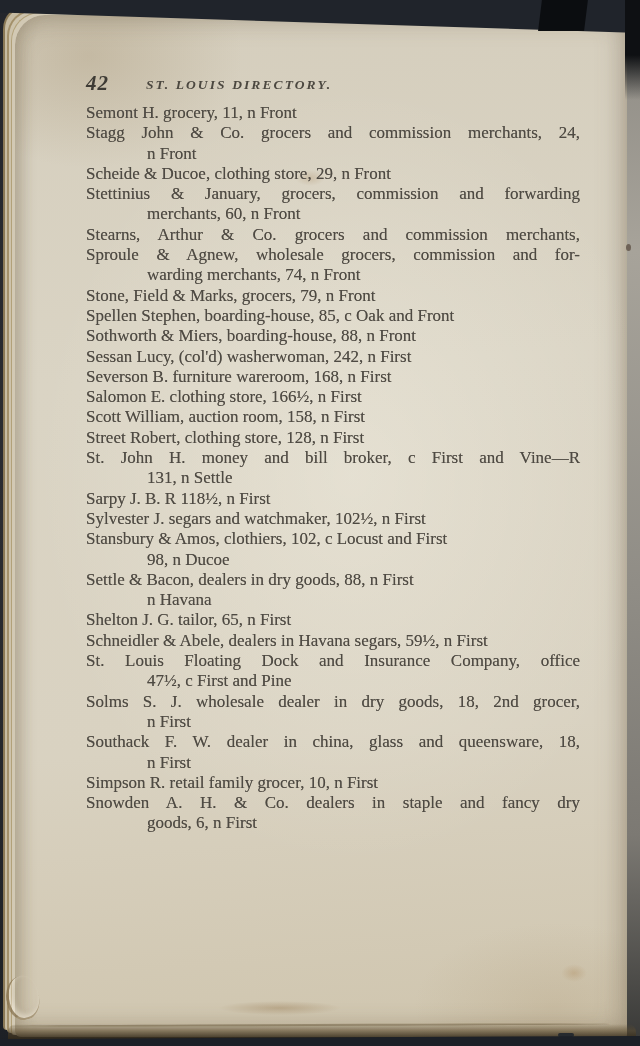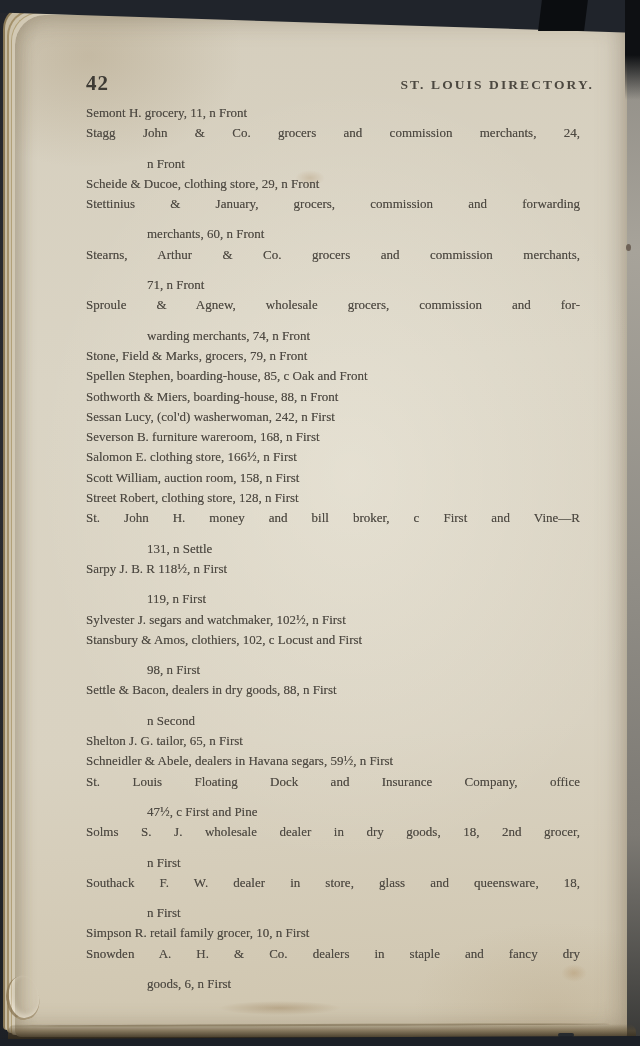--- a/index.html
+++ b/index.html
@@ -32,32 +32,32 @@
       inset 0 -14px 20px rgba(105,88,58,0.22);
   }
   .stain{position:absolute;border-radius:50%;pointer-events:none;}
   .stain-a{left:280px;top:155px;width:30px;height:16px;background:radial-gradient(rgba(150,110,60,0.22),transparent 70%);}
   .stain-b{left:205px;bottom:22px;width:120px;height:14px;background:radial-gradient(rgba(130,95,50,0.30),transparent 72%);}
   .stain-c{right:40px;bottom:55px;width:26px;height:18px;background:radial-gradient(rgba(160,115,60,0.25),transparent 70%);}
   .speck{position:absolute;background:#55493a;border-radius:50%;}
   .speck-a{right:9px;top:244px;width:5px;height:7px;background:#6e6257;}
   .speck-b{right:66px;bottom:9px;width:16px;height:4px;background:#262a2e;border-radius:2px;}
   
-  .page-header{position:absolute;left:86px;right:46px;top:71px;height:26px;color:#45413a;}
+  .page-header{position:absolute;left:86px;right:53px;top:71px;height:26px;color:#45413a;font-style:italic;}
   .page-num{position:absolute;left:0;top:0;font-size:21px;font-weight:700;letter-spacing:1px;color:#3e3b35;}
-  .page-title{position:absolute;left:60px;right:0;top:6px;text-align:right;
+  .page-title{position:absolute;left:60px;right:0;top:6px;text-align:left;
     font-size:13.5px;font-weight:600;letter-spacing:2.1px;color:#4c4840;}
   
   .entries{
     position:absolute;left:86px;top:103px;width:494px;
-    font-size:13px;line-height:20.3px;color:#4e4a43;
+    font-size:17px;line-height:20.3px;color:#4e4a43;
     text-shadow:0 0 0.6px rgba(74,68,58,0.55);
   }
   .line{white-space:nowrap;}
-  .line.cont{padding-left:61px;margin-top:10px;}
+  .line.cont{padding-left:61px;}
   .line.just{text-align:justify;text-align-last:justify;white-space:normal;}
   
   .top-bar{position:absolute;left:0;top:0;right:0;height:33px;background:#20242b;
     clip-path:polygon(0 0,100% 0,100% 100%,0 38%);}
   .top-tab{position:absolute;left:540px;top:0;width:46px;height:31px;background:#0b0d10;
     transform:skewX(-7deg);}
   .top-right-dark{position:absolute;right:0;top:0;width:15px;height:100px;
     background:linear-gradient(180deg,#0e1013 55%,rgba(14,16,19,0));}
   .right-strip{position:absolute;right:0;top:30px;bottom:9px;width:13px;
     background:linear-gradient(180deg,#8f8c85 0%,#a7a39a 22%,#908d86 55%,#7c7973 80%,#3a3a38 100%);}
@@ -96,47 +96,45 @@
   </div>
 
   <div class="entries">
       <div class="line">Semont H. grocery, 11, n Front</div>
       <div class="line just">Stagg John &amp; Co. grocers and commission merchants, 24,</div>
       <div class="line cont">n Front</div>
       <div class="line">Scheide &amp; Ducoe, clothing store, 29, n Front</div>
       <div class="line just">Stettinius &amp; January, grocers, commission and forwarding</div>
       <div class="line cont">merchants, 60, n Front</div>
       <div class="line just">Stearns, Arthur &amp; Co. grocers and commission merchants,</div>
-      <div class="line cont">71, n Front</div>
       <div class="line just">Sproule &amp; Agnew, wholesale grocers, commission and for-</div>
       <div class="line cont">warding merchants, 74, n Front</div>
       <div class="line">Stone, Field &amp; Marks, grocers, 79, n Front</div>
       <div class="line">Spellen Stephen, boarding-house, 85, c Oak and Front</div>
       <div class="line">Sothworth &amp; Miers, boarding-house, 88, n Front</div>
       <div class="line">Sessan Lucy, (col'd) washerwoman, 242, n First</div>
       <div class="line">Severson B. furniture wareroom, 168, n First</div>
       <div class="line">Salomon E. clothing store, 166½, n First</div>
       <div class="line">Scott William, auction room, 158, n First</div>
       <div class="line">Street Robert, clothing store, 128, n First</div>
       <div class="line just">St. John H. money and bill broker, c First and Vine—R</div>
       <div class="line cont">131, n Settle</div>
       <div class="line">Sarpy J. B. R 118½, n First</div>
-      <div class="line cont">119, n First</div>
       <div class="line">Sylvester J. segars and watchmaker, 102½, n First</div>
       <div class="line">Stansbury &amp; Amos, clothiers, 102, c Locust and First</div>
-      <div class="line cont">98, n First</div>
+      <div class="line cont">98, n Ducoe</div>
       <div class="line">Settle &amp; Bacon, dealers in dry goods, 88, n First</div>
-      <div class="line cont">n Second</div>
+      <div class="line cont">n Havana</div>
       <div class="line">Shelton J. G. tailor, 65, n First</div>
       <div class="line">Schneidler &amp; Abele, dealers in Havana segars, 59½, n First</div>
       <div class="line just">St. Louis Floating Dock and Insurance Company, office</div>
       <div class="line cont">47½, c First and Pine</div>
       <div class="line just">Solms S. J. wholesale dealer in dry goods, 18, 2nd grocer,</div>
       <div class="line cont">n First</div>
-      <div class="line just">Southack F. W. dealer in store, glass and queensware, 18,</div>
+      <div class="line just">Southack F. W. dealer in china, glass and queensware, 18,</div>
       <div class="line cont">n First</div>
       <div class="line">Simpson R. retail family grocer, 10, n First</div>
       <div class="line just">Snowden A. H. &amp; Co. dealers in staple and fancy dry</div>
       <div class="line cont">goods, 6, n First</div>
     </div>
 
   <div class="right-strip"></div>
   <div class="speck speck-a"></div>
   <div class="top-bar"></div>
   <div class="top-tab"></div>

